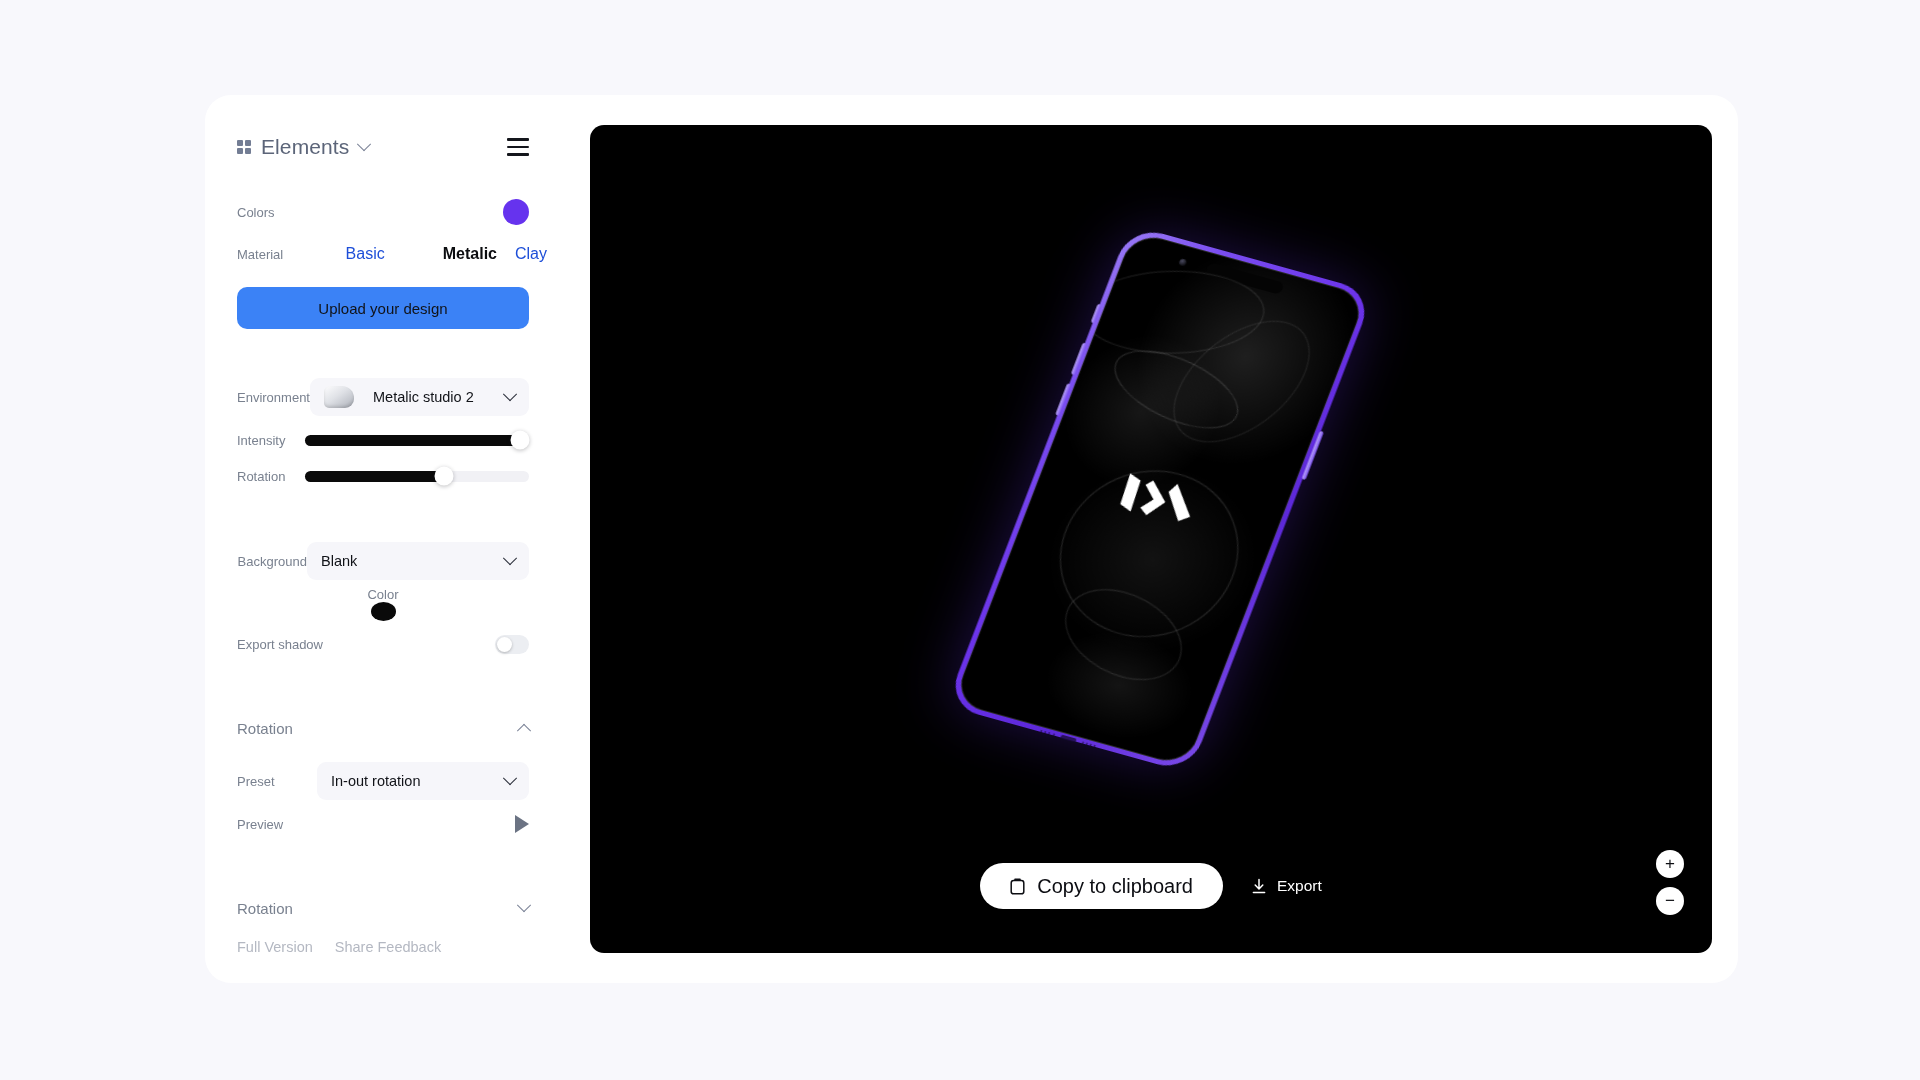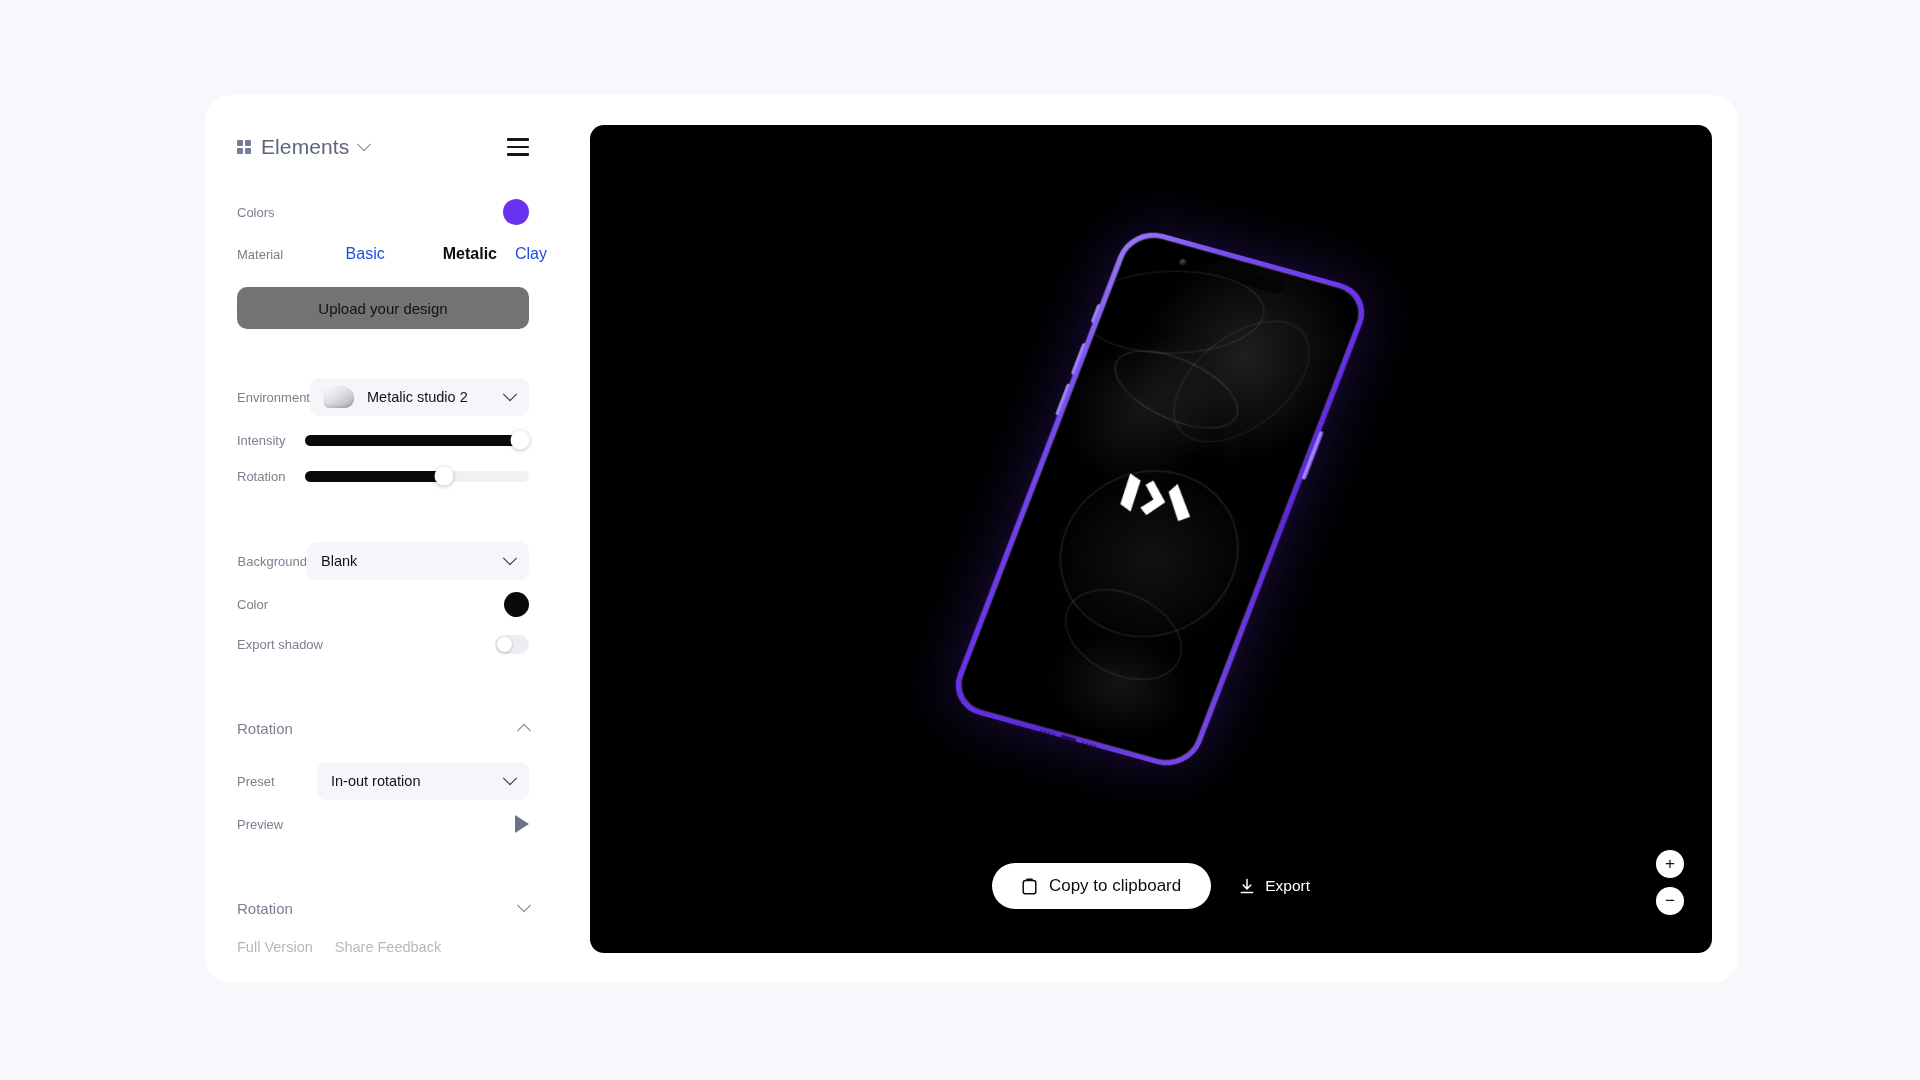--- a/index.html
+++ b/index.html
@@ -107,21 +107,21 @@
     font-size: 16px;
     color: #1d4ed8;
     cursor: pointer;
     white-space: nowrap;
   }
   .mat.active { color: #0c0d10; font-weight: bold; padding-left: 40px; }
 
   .upload-btn {
     margin-top: 16px;
     width: 100%; height: 42px;
-    background: #737373;
+    background: #3b82f6;
     border-radius: 10px;
     display: flex;
     align-items: center;
     justify-content: center;
     font-size: 15px;
     color: #111318;
     cursor: pointer;
     border: none;
     font-family: inherit;
   }
@@ -137,35 +137,35 @@
     gap: 10px;
     cursor: pointer;
     justify-content: space-between;
   }
   .select .val {
     font-size: 14.5px;
     color: #111318;
     white-space: nowrap;
     overflow: hidden;
   }
-  .select .left { display: flex; align-items: center; gap: 13px; overflow: hidden; }
+  .select .left { display: flex; align-items: center; gap: 19px; overflow: hidden; }
 
   .env-thumb {
     width: 30px; height: 22px;
     border-radius: 6px 12px 9px 5px;
     background: linear-gradient(145deg,#fdfdfe 0%,#dfe1e6 45%,#c3c6cd 75%,#9fa3ac 100%);
     flex: none;
     box-shadow: inset 0 -2px 3px rgba(0,0,0,.12);
   }
 
   .row.env { margin-top: 46px; height: 44px; }
   .row.env .select { width: 225px; }
   .row.bg  { margin-top: 48px; height: 44px; justify-content: flex-end; }
   .row.bg .select { width: 222px; }
-  .row.color { margin-top: 4px; }
+  .row.color { margin-top: 4px; flex-direction: column; }
   .row.floor { margin-top: 6px; }
 
   
   .row.slider { margin-top: 6px; height: 30px; }
   .track {
     position: relative;
     width: 224px; height: 11px;
     background: #f1f1f5;
     border-radius: 6px;
     cursor: pointer;
@@ -345,21 +345,21 @@
     gap: 28px;
   }
   .copy-btn {
     height: 46px;
     background: #ffffff;
     border-radius: 24px;
     display: flex;
     align-items: center;
     gap: 12px;
     padding: 0 30px;
-    font-size: 17px;
+    font-size: 20px;
     color: #0c0d12;
     cursor: pointer;
     border: none;
     font-family: inherit;
   }
   .export-btn {
     display: flex;
     align-items: center;
     gap: 10px;
     font-size: 15.5px;

